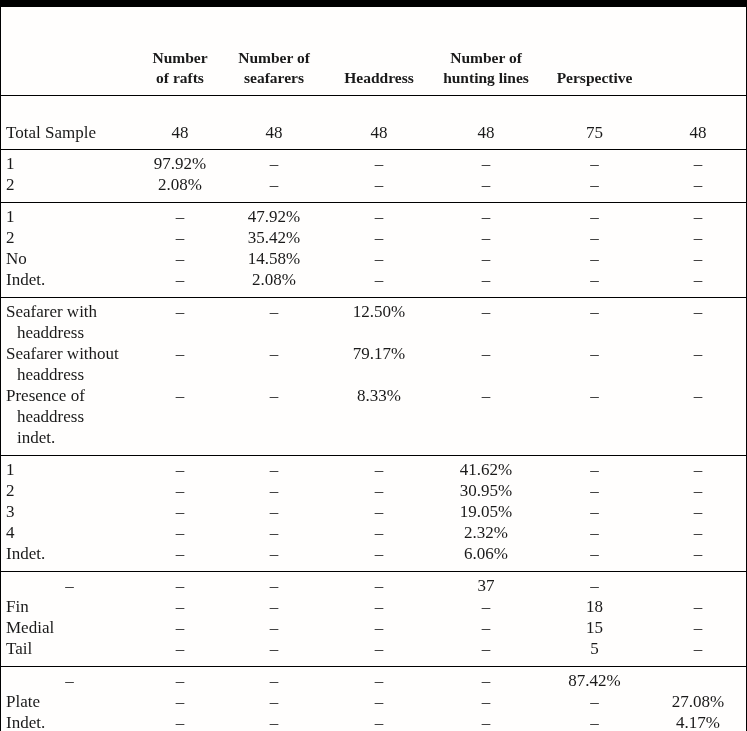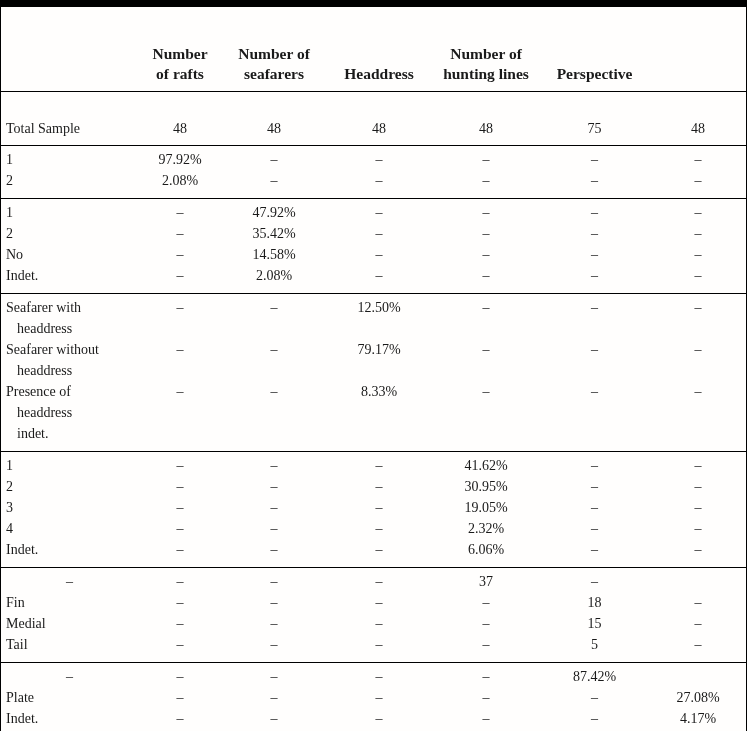--- a/index.html
+++ b/index.html
@@ -22,36 +22,37 @@
     border-bottom: 9px solid #000;
     background: #fffefd;
   }
   .grid-row {
     display: grid;
     grid-template-columns: 137px 84px 104px 106px 108px 109px 98px;
   }
   
   .thead {
     border-bottom: 1px solid #000;
-    padding-top: 37px;
+    padding-top: 16px;
     padding-bottom: 7px;
     align-items: end;
+    margin-top: 25px;
   }
   .hcell {
     font-weight: bold;
     font-size: 15.5px;
     line-height: 20px;
     text-align: center;
   }
   
   .section { padding: 3px 0 7px 0; }
   .section + .section { border-top: 1px solid #000; }
   .section.first { padding: 26px 0 6px 0; }
   .trow {
-    font-size: 14px;
+    font-size: 17px;
     line-height: 21px;
   }
   .rlabel {
     padding-left: 16px;
     text-indent: -11px;
     white-space: pre-line;
     text-align: left;
   }
   .dcell { text-align: center; }
 </style>

